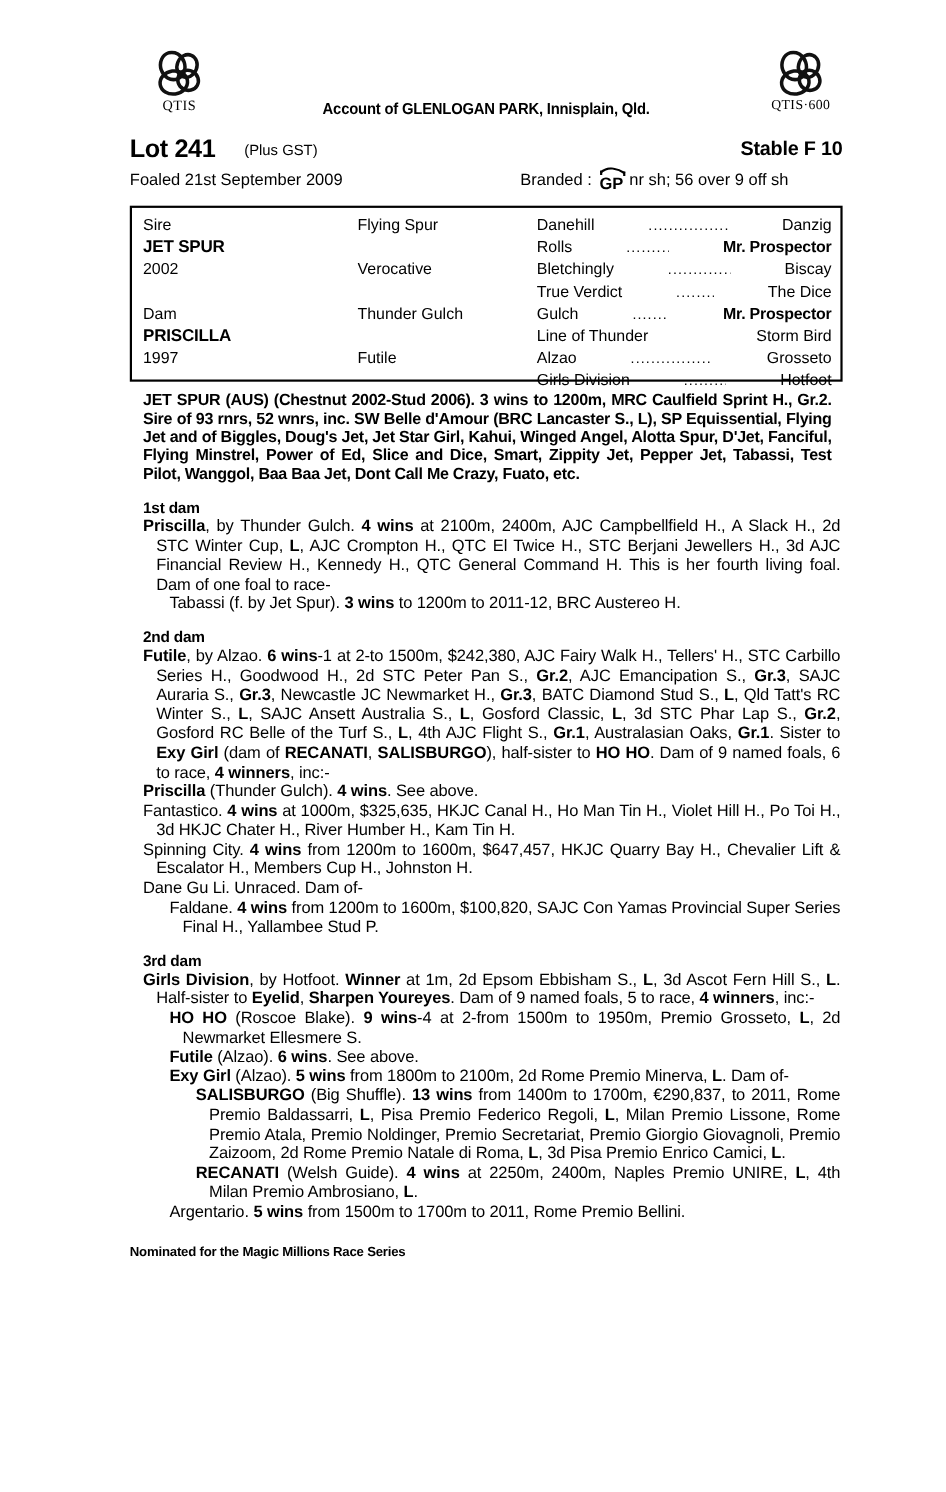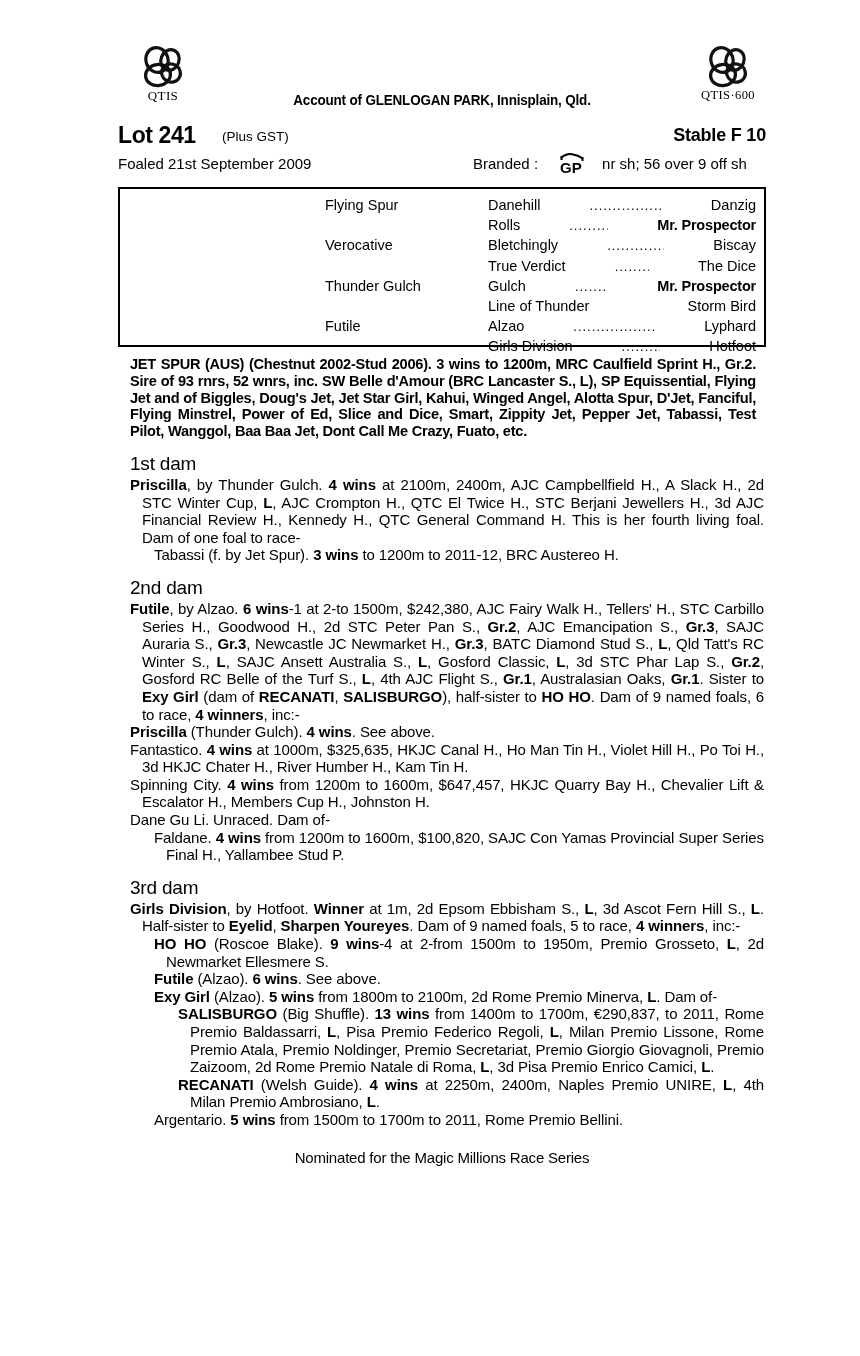--- a/index.html
+++ b/index.html
@@ -87,21 +87,21 @@
     font-size: 15px;
     margin-top: 3px;
   }
   .foaled { position: absolute; left: 0; top: 0; }
   .branded { position: absolute; left: 355px; top: 0; white-space: nowrap; }
   .brandmark {
     display: inline-block;
     position: relative;
     width: 26px; height: 16px;
     vertical-align: -3px;
-    margin: 0 19px;
+    margin: 0 4px;
   }
   .brandmark svg { position: absolute; left: 0; top: -3px; }
 
   
   .ped {
     border: 2.5px solid #000;
     margin-top: 6px;
     padding: 5px 8px 7px 8px;
     position: relative;
     height: 160px;
@@ -146,43 +146,43 @@
     font-size: 14.6px;
     font-weight: bold;
     line-height: 16.8px;
     text-align: justify;
     letter-spacing: -0.25px;
   }
 
   
   .damsec { margin-top: 13px; }
   .damhead {
-    font-size: 19px; font-weight: normal;
+    font-size: 14px; font-weight: bold;
     padding-left: 12px;
     letter-spacing: -0.2px;
     margin-bottom: 1px;
   }
   .entry {
     font-size: 15px;
     line-height: 17.6px;
     text-align: justify;
     letter-spacing: -0.1px;
     padding-right: 2px;
   }
   .entry b { font-weight: bold; }
   .lvl0 { padding-left: 12px; text-indent: -12px; margin-left: 12px; }
   .lvl1 { padding-left: 12px; text-indent: -12px; margin-left: 36px; }
   .lvl2 { padding-left: 12px; text-indent: -12px; margin-left: 60px; }
   .nojust { text-align: left; }
 
   .footer {
     margin-top: 20px;
-    text-align: center;
-    font-size: 15px;
-    font-weight: normal;
+    text-align: left;
+    font-size: 12px;
+    font-weight: bold;
     letter-spacing: -0.2px;
   }
 </style>
 </head>
 <body>
 
 <div class="page">
  <div class="inner">
 
   <div class="hdr">
@@ -230,20 +230,29 @@
       <span>Branded :</span><span class="brandmark"><svg width="30" height="22" viewBox="0 0 30 22">
               <path d="M4 5 Q9 0.5 15 1.2 Q21 2 26 5.5" fill="none" stroke="#000" stroke-width="2"></path>
               <path d="M4.5 3 L4.5 7" stroke="#000" stroke-width="2"></path>
               <path d="M25.5 4 L25.5 8" stroke="#000" stroke-width="2"></path>
               <text x="3" y="20" font-family="Liberation Sans, sans-serif" font-size="15" font-weight="bold" fill="#000">GP</text>
             </svg></span><span>nr sh; 56 over 9 off sh</span>
     </span>
   </div>
 
   <div class="ped">
+    <div class="ped-col c1">
+          <div class="ped-line">Sire</div>
+          <div class="ped-line b">JET SPUR</div>
+          <div class="ped-line">2002</div>
+          <div class="ped-line"></div>
+          <div class="ped-line">Dam</div>
+          <div class="ped-line b">PRISCILLA</div>
+          <div class="ped-line">1997</div>
+        </div>
     <div class="ped-col c2">
           <div class="ped-line">Flying Spur</div>
           <div class="ped-line"></div>
           <div class="ped-line">Verocative</div>
           <div class="ped-line"></div>
           <div class="ped-line">Thunder Gulch</div>
           <div class="ped-line"></div>
           <div class="ped-line">Futile</div>
         </div>
     <div class="ped-col c3">
@@ -273,21 +282,21 @@
             <span class="rname bold">Mr. Prospector</span>
           </div>
           <div class="leader">
             <span class="lname">Line of Thunder</span>
             <span class="ldots">..........................................................................................</span>
             <span class="rname">Storm Bird</span>
           </div>
           <div class="leader">
             <span class="lname">Alzao</span>
             <span class="ldots">..........................................................................................</span>
-            <span class="rname">Lyphard</span>
+            <span class="rname">Grosseto</span>
           </div>
           <div class="leader">
             <span class="lname">Girls Division</span>
             <span class="ldots">..........................................................................................</span>
             <span class="rname">Hotfoot</span>
           </div>
         </div>
   </div>
 
   <div class="sireblurb">JET SPUR (AUS) (Chestnut 2002-Stud 2006). 3 wins to 1200m, MRC Caulfield Sprint H., Gr.2. Sire of 93 rnrs, 52 wnrs, inc. SW Belle d'Amour (BRC Lancaster S., L), SP Equissential, Flying Jet and of Biggles, Doug's Jet, Jet Star Girl, Kahui, Winged Angel, Alotta Spur, D'Jet, Fanciful, Flying Minstrel, Power of Ed, Slice and Dice, Smart, Zippity Jet, Pepper Jet, Tabassi, Test Pilot, Wanggol, Baa Baa Jet, Dont Call Me Crazy, Fuato, etc.</div>

